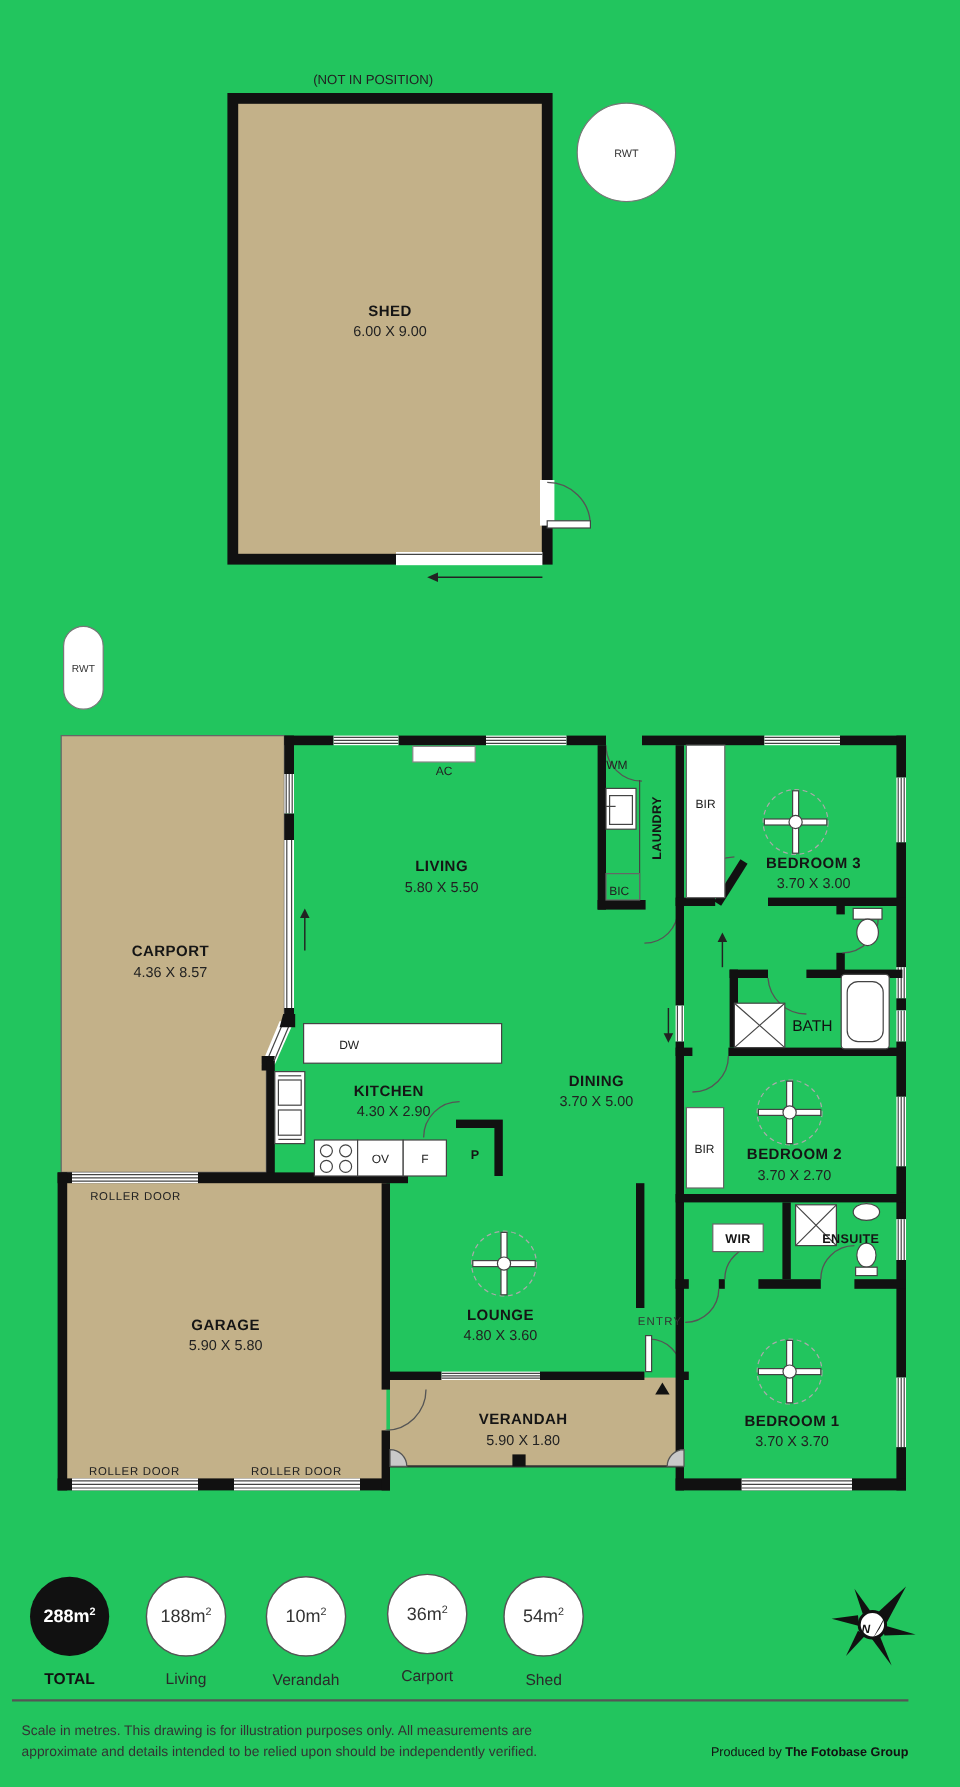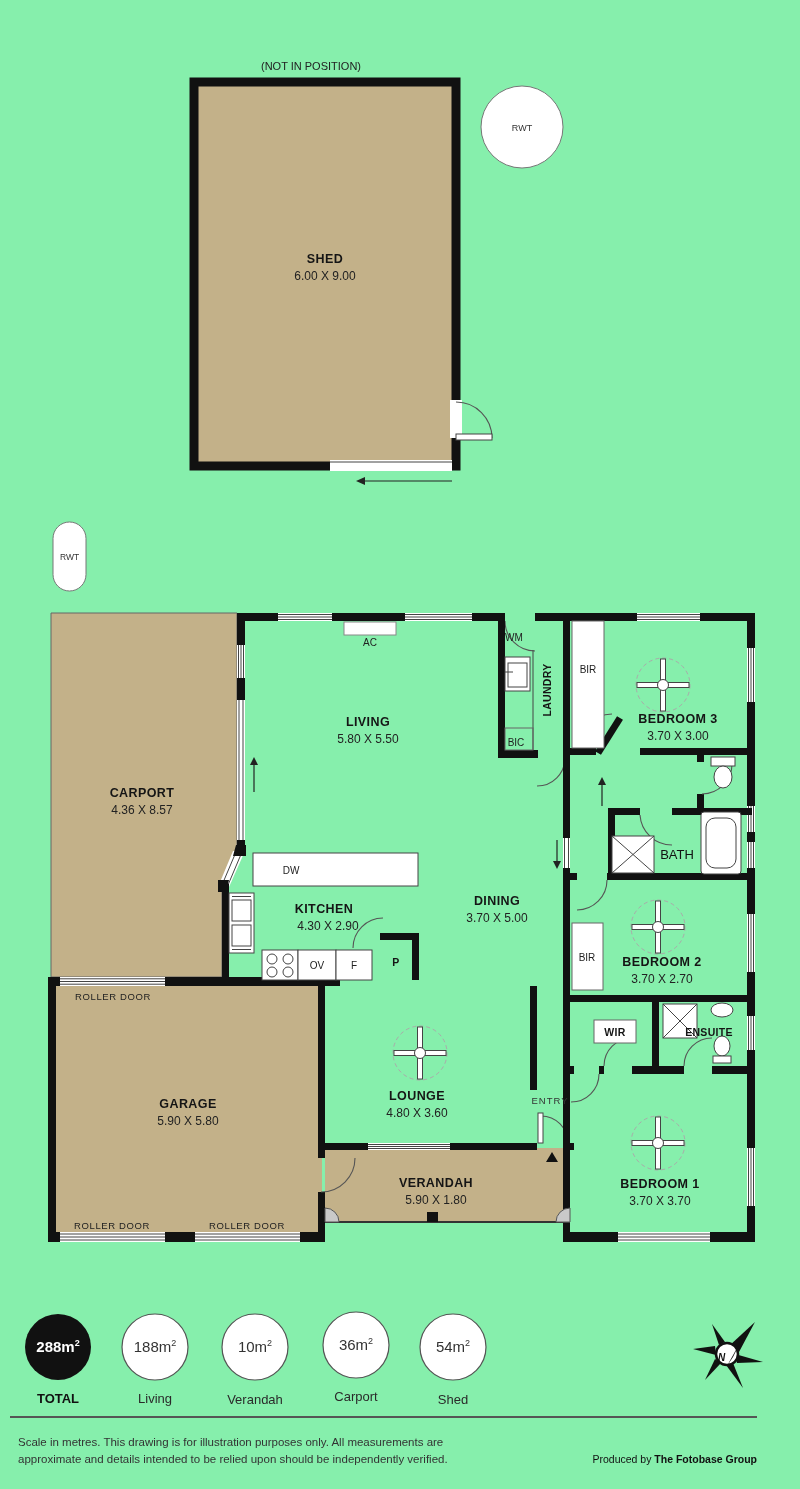--- a/index.html
+++ b/index.html
@@ -1,16 +1,16 @@
 <!DOCTYPE html>
 <html><head>
 <meta charset="utf-8">
 <style>
   html,body{margin:0;padding:0;background:#ffffff;}
-  .page{position:relative;width:800px;height:1489px;background:#86efac;font-family:"Liberation Sans",sans-serif;}
+  .page{position:relative;width:800px;height:1489px;background:#22c55e;font-family:"Liberation Sans",sans-serif;}
   svg{display:block;}
   text{font-family:"Liberation Sans",sans-serif;}
   .room-name{font-size:12.5px;font-weight:bold;fill:#151515;letter-spacing:.4px;}
   .room-dims{font-size:12px;fill:#222;}
   .fixture-label{font-size:10px;fill:#222;}
   .tiny-label{font-size:9px;fill:#333;}
   .roller-label{font-size:9.5px;fill:#222;letter-spacing:.6px;}
   .small-bold{font-size:10.5px;font-weight:bold;fill:#151515;letter-spacing:.3px;}
   .wall{fill:#111;}
   .thinline{stroke:#444;stroke-width:1;fill:none;}

